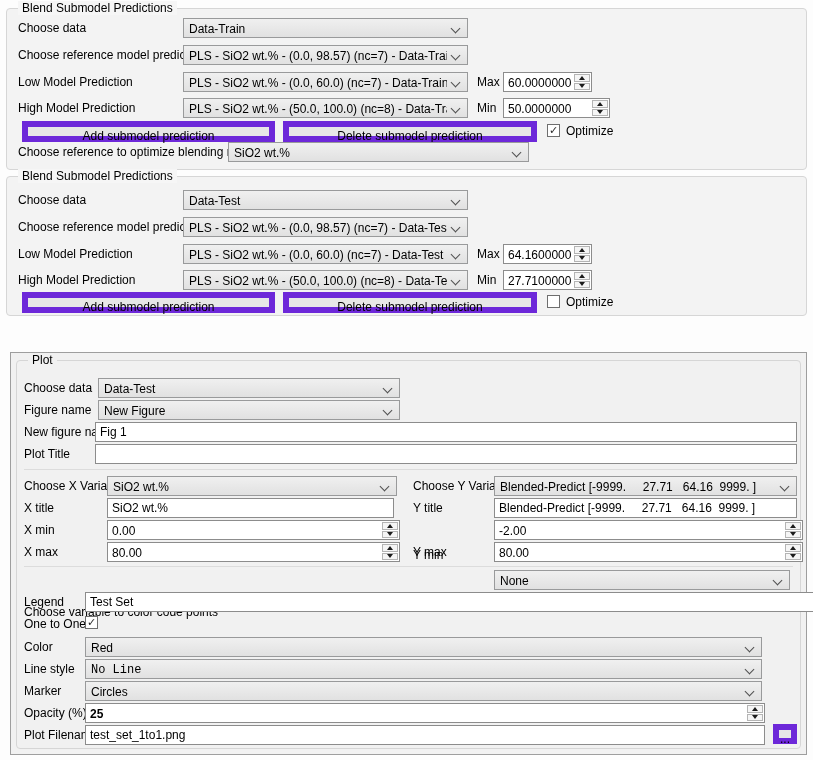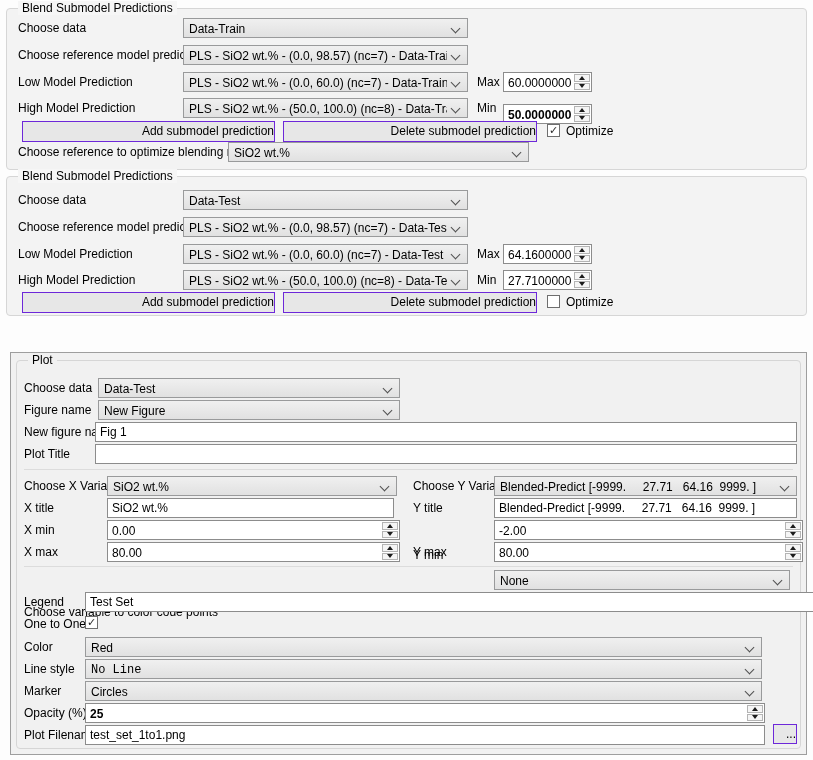--- a/index.html
+++ b/index.html
@@ -45,21 +45,21 @@
     display:flex; flex-direction:column; gap:1px;
   }
   .sb {
     flex:1; background:#f5f5f5; border:1px solid #b4b4b4; box-sizing:border-box;
     display:flex; align-items:center; justify-content:center; cursor:default;
   }
   .tu { width:0; height:0; border-left:3px solid transparent; border-right:3px solid transparent; border-bottom:4px solid #1b1b1b; }
   .td { width:0; height:0; border-left:3px solid transparent; border-right:3px solid transparent; border-top:4px solid #1b1b1b; }
   .btn {
     position:absolute; height:21px; box-sizing:border-box; background:#e7e7e7;
-    border:1px solid #6d28d9; text-align:right; line-height:19px; cursor:default;
+    border:6px solid #6d28d9; text-align:center; line-height:19px; cursor:default;
   }
   .cb {
     position:absolute; width:13px; height:13px; box-sizing:border-box;
     background:#fff; border:1px solid #6e6e6e;
   }
   .cb.checked::after {
     content:"\2713"; position:absolute; left:1px; top:-1px; font-size:11px; color:#2b2b2b;
   }
   .sep { position:absolute; height:1px; background:#dcdcdc; }
   .panel {
@@ -107,21 +107,21 @@
         </span>
     </span>
   </div>
 
   <div class="lbl" style="left:18px;top:101px;">High Model Prediction</div>
   <div class="combo" style="left:183px;top:98px;width:285px;">
     <span class="ctxt">PLS - SiO2 wt.% - (50.0, 100.0) (nc=8) - Data-Train - Predict</span>
     <span class="chev"></span>
   </div>
   <div class="lbl" style="left:477px;top:101px;">Min</div>
-  <div class="spin" style="left:503px;top:104px;width:89px;font-weight:bold;">
+  <div class="spin" style="left:503px;top:98px;width:107px;">
     <span class="stxt">50.0000000</span>
     <span class="sbtns">
       <span class="sb">
           <i class="tu"></i>
         </span>
       <span class="sb">
           <i class="td"></i>
         </span>
     </span>
   </div>

